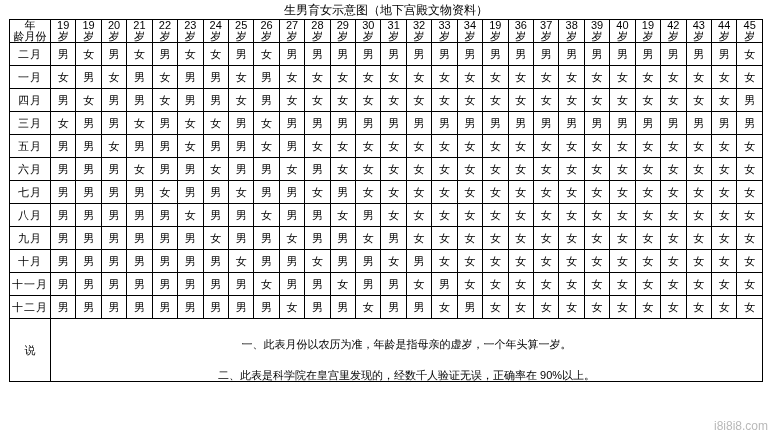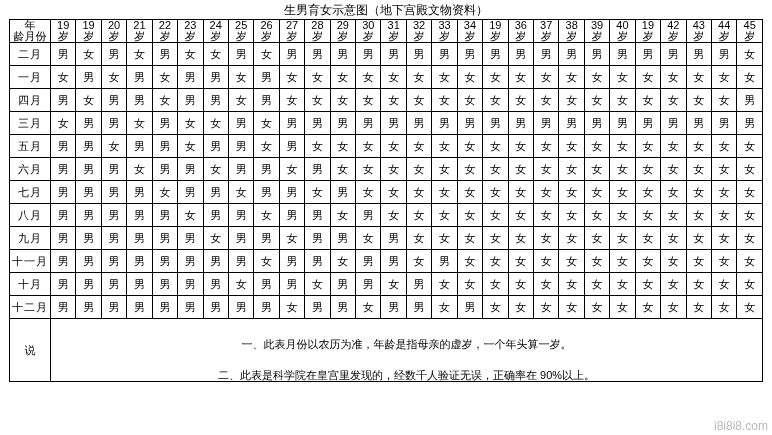--- a/index.html
+++ b/index.html
@@ -502,68 +502,68 @@
         <td>女</td>
         <td>女</td>
         <td>女</td>
         <td>女</td>
         <td>女</td>
         <td>女</td>
         <td>女</td>
         <td>女</td>
       </tr>
       <tr>
+        <td class="monthcell">十月</td>
+        <td>男</td>
+        <td>男</td>
+        <td>男</td>
+        <td>男</td>
+        <td>男</td>
+        <td>男</td>
+        <td>男</td>
+        <td>女</td>
+        <td>男</td>
+        <td>男</td>
+        <td>女</td>
+        <td>男</td>
+        <td>男</td>
+        <td>女</td>
+        <td>男</td>
+        <td>女</td>
+        <td>女</td>
+        <td>女</td>
+        <td>女</td>
+        <td>女</td>
+        <td>女</td>
+        <td>女</td>
+        <td>女</td>
+        <td>女</td>
+        <td>女</td>
+        <td>女</td>
+        <td>女</td>
+        <td>女</td>
+      </tr>
+      <tr>
         <td class="monthcell">十一月</td>
         <td>男</td>
         <td>男</td>
         <td>男</td>
         <td>男</td>
         <td>男</td>
         <td>男</td>
         <td>男</td>
         <td>男</td>
         <td>女</td>
         <td>男</td>
         <td>男</td>
         <td>女</td>
         <td>男</td>
         <td>男</td>
         <td>女</td>
         <td>男</td>
-        <td>女</td>
-        <td>女</td>
-        <td>女</td>
-        <td>女</td>
-        <td>女</td>
-        <td>女</td>
-        <td>女</td>
-        <td>女</td>
-        <td>女</td>
-        <td>女</td>
-        <td>女</td>
-        <td>女</td>
-      </tr>
-      <tr>
-        <td class="monthcell">十月</td>
-        <td>男</td>
-        <td>男</td>
-        <td>男</td>
-        <td>男</td>
-        <td>男</td>
-        <td>男</td>
-        <td>男</td>
-        <td>女</td>
-        <td>男</td>
-        <td>男</td>
-        <td>女</td>
-        <td>男</td>
-        <td>男</td>
-        <td>女</td>
-        <td>男</td>
-        <td>女</td>
         <td>女</td>
         <td>女</td>
         <td>女</td>
         <td>女</td>
         <td>女</td>
         <td>女</td>
         <td>女</td>
         <td>女</td>
         <td>女</td>
         <td>女</td>

